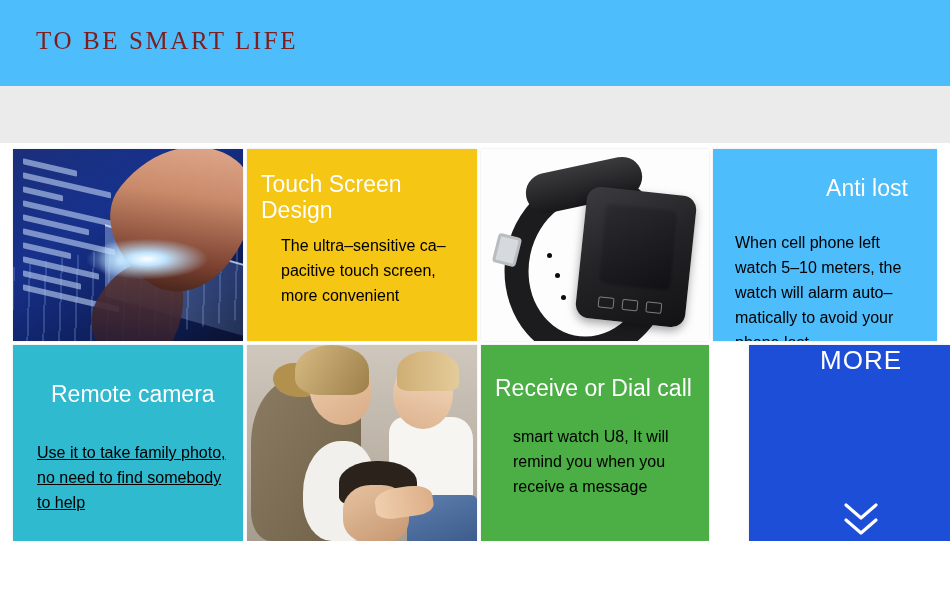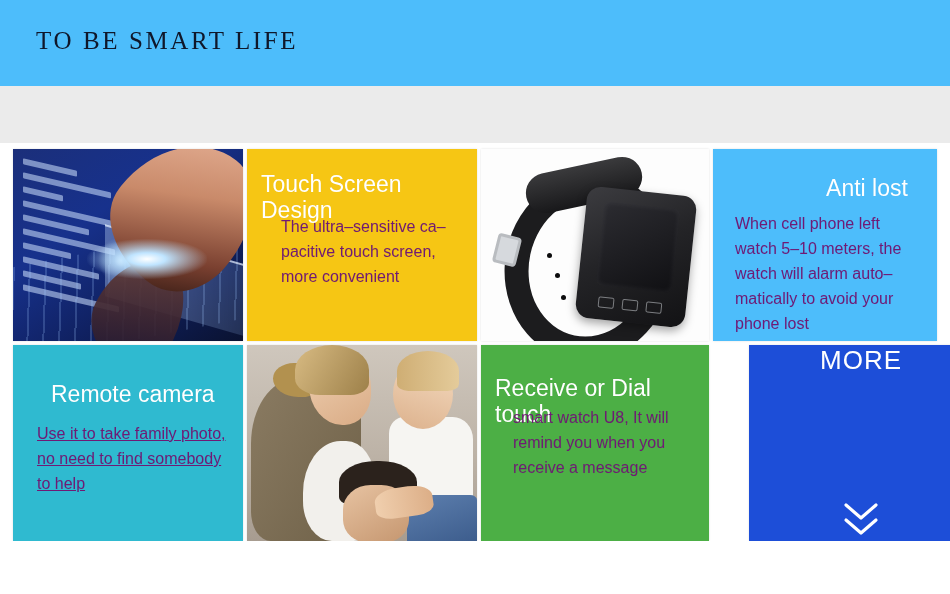--- a/index.html
+++ b/index.html
@@ -12,21 +12,21 @@
   .page{position:relative;width:950px;height:594px;background:#ffffff;}
 
   
   .header{
     position:absolute;left:0;top:0;width:950px;height:86px;
     background:#4dbdfb;
   }
   .header-title{
     position:absolute;left:36px;top:27px;
     font-family:"Liberation Serif", serif;
-    font-size:25px;letter-spacing:2.6px;color:#0f172a;
+    font-size:25px;letter-spacing:2.6px;color:#7f1d1d;
     white-space:nowrap;
   }
   .gray-band{
     position:absolute;left:0;top:86px;width:950px;height:57px;
     background:#ebebeb;
   }
 
   
   .grid{
     position:absolute;left:13px;top:149px;
@@ -44,22 +44,23 @@
   .c2{left:234px;width:230px;}
   .c3{left:468px;width:228px;}
   .c4{left:700px;width:224px;}
 
   .card-title{
     color:#ffffff;font-weight:400;
     font-size:23px;line-height:26px;
     text-shadow:0 0 1px rgba(0,0,0,.07);
   }
   .card-body{
-    color:#701a75;font-size:16px;line-height:25px;
+    color:#000000;font-size:16px;line-height:25px;
     text-shadow:0 0 1px rgba(0,0,0,.05);
+    margin-top:19px;
   }
 
   
   .card-touch{background:#f6c614;}
   .card-touch .card-title{position:absolute;left:14px;top:22px;}
   .card-touch .card-body{position:absolute;left:34px;top:65px;width:190px;}
 
   
   .card-anti{background:#4dbdfb;}
   .card-anti .card-title{position:absolute;left:0;top:26px;width:224px;text-align:center;padding-left:42px;}
@@ -241,21 +242,21 @@
         <div class="kid-jeans"></div>
         <div class="kid-head"></div>
         <div class="kid-hair"></div>
         <div class="dad-hat"></div>
         <div class="dad-head"></div>
         <div class="kid-arm"></div>
       </div>
     </div>
 
     <div class="card r2 c3 card-call">
-      <div class="card-title">Receive or Dial touch</div>
+      <div class="card-title">Receive or Dial call</div>
       <div class="card-body">smart watch U8, It will remind you when you receive a message</div>
     </div>
 
     <div class="card r2 c4 card-more">
       <div class="more-label">MORE</div>
       <svg class="more-chevrons" viewBox="0 0 46 42">
         <polyline points="8,6 23,19 38,6" fill="none" stroke="#ffffff" stroke-width="3.2" stroke-linecap="round" stroke-linejoin="round"></polyline>
         <polyline points="8,21 23,34 38,21" fill="none" stroke="#ffffff" stroke-width="3.2" stroke-linecap="round" stroke-linejoin="round"></polyline>
       </svg>
     </div>

